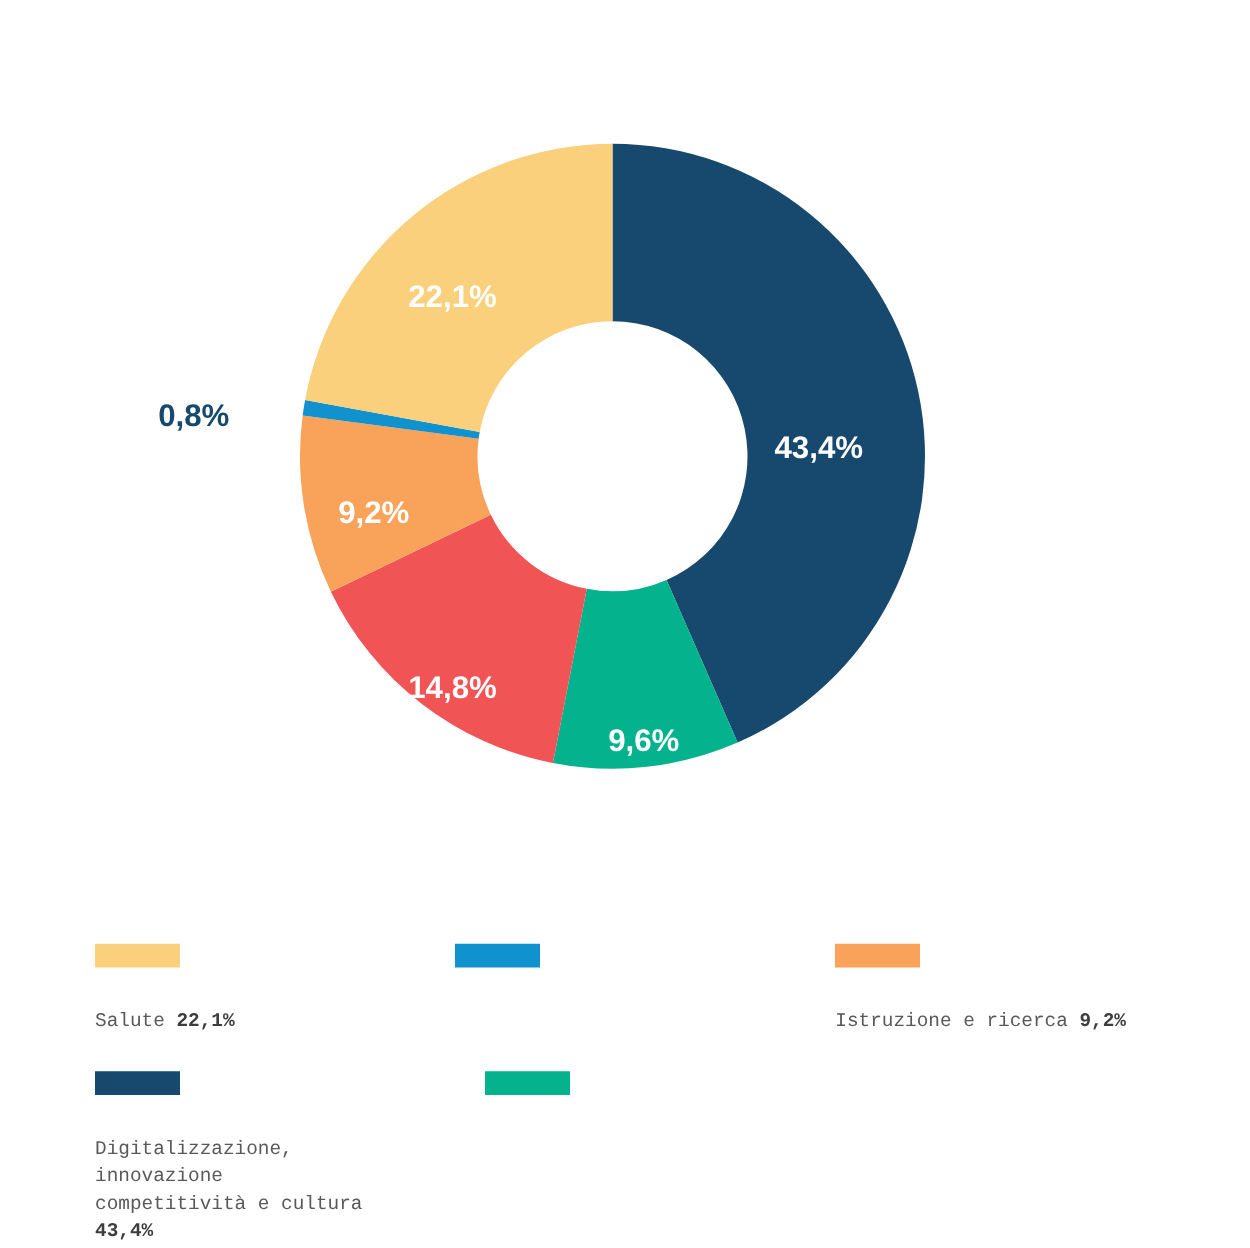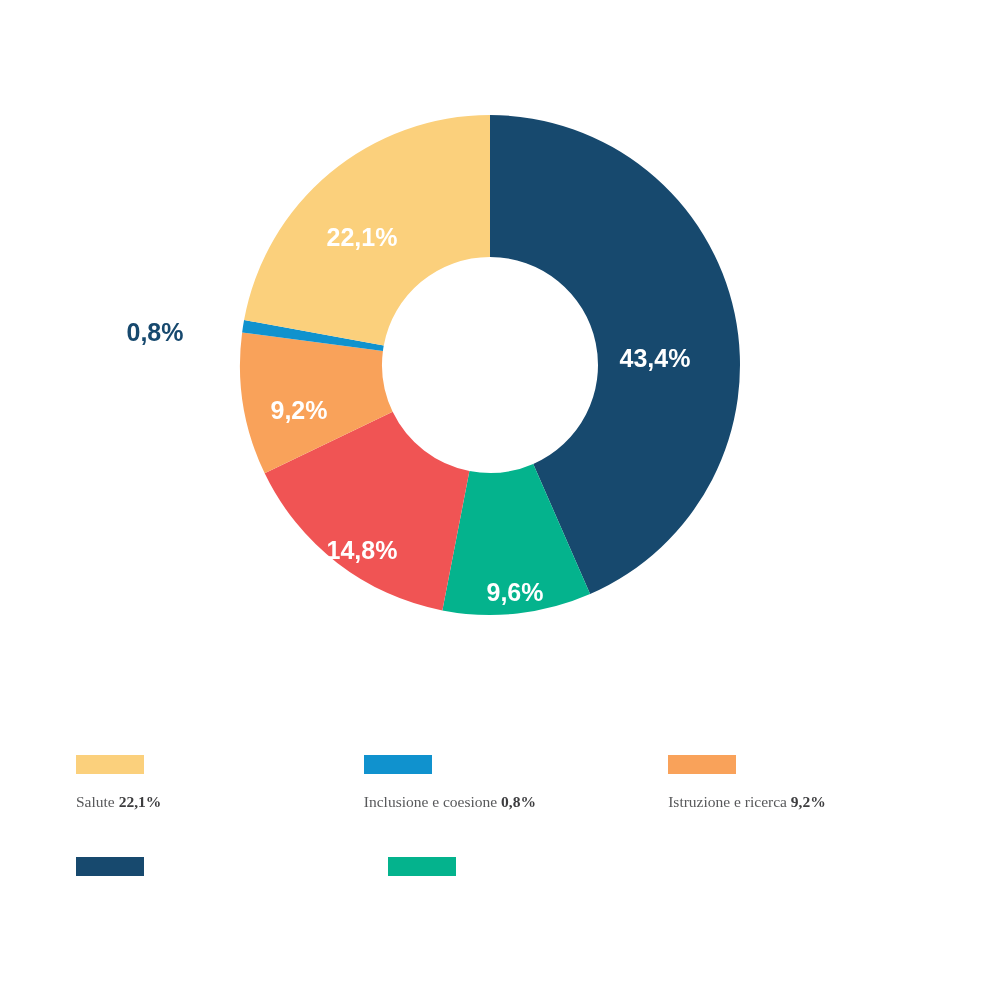--- a/index.html
+++ b/index.html
@@ -63,22 +63,22 @@
 
   .legend-item:nth-child(2) { width: 330px; }
 
   .legend-swatch {
     width: 68px;
     height: 19px;
     display: block;
   }
 
   .legend-text {
-    margin-top: 17px;
-    font-family: Liberation Serif, serif;
+    margin-top: 32px;
+    font-family: Liberation Mono, monospace;
     font-size: 15.5px;
     color: #58595B;
     line-height: 22px;
     max-width: 250px;
     white-space: pre-line;
   }
 
   .legend-text b {
     color: #3d3d3f;
     font-weight: bold;
@@ -109,28 +109,29 @@
 </div>
 
 <div id="legend">
     <div class="legend-row legend-row-1">
       <div class="legend-item">
         <span class="legend-swatch" style="background: rgb(251, 208, 124);"></span>
         <div class="legend-text">Salute <b>22,1%</b></div>
       </div>
       <div class="legend-item">
         <span class="legend-swatch" style="background: rgb(16, 146, 206);"></span>
-        <div class="legend-text">Inclusione e coesione <b>0,8%</b></div>
       </div>
       <div class="legend-item">
         <span class="legend-swatch" style="background: rgb(249, 162, 90);"></span>
         <div class="legend-text">Istruzione e ricerca <b>9,2%</b></div>
       </div>
     </div>
     <div class="legend-row">
       <div class="legend-item">
         <span class="legend-swatch" style="background: rgb(23, 73, 110);"></span>
+        <div class="legend-text">Digitalizzazione, innovazione
+competitività e cultura <b>43,4%</b></div>
       </div>
       <div class="legend-item">
         <span class="legend-swatch" style="background: rgb(4, 179, 141);"></span>
       </div>
     </div>
   </div>
 
 </body></html>

